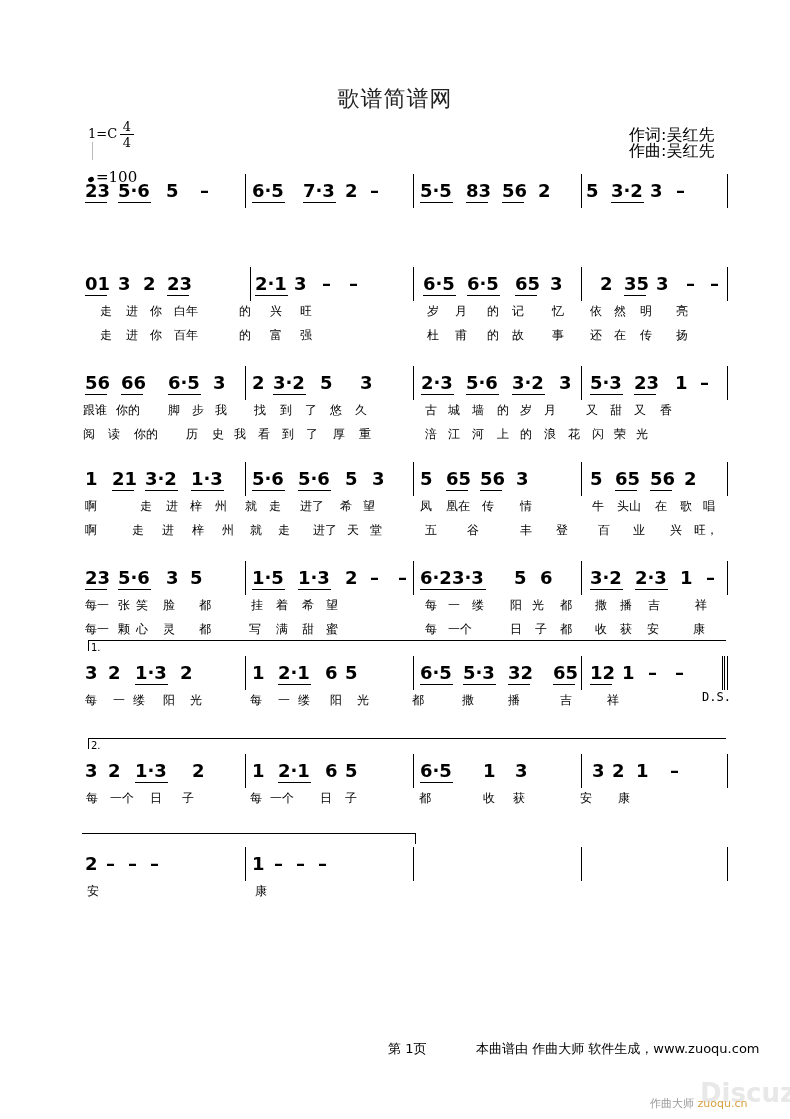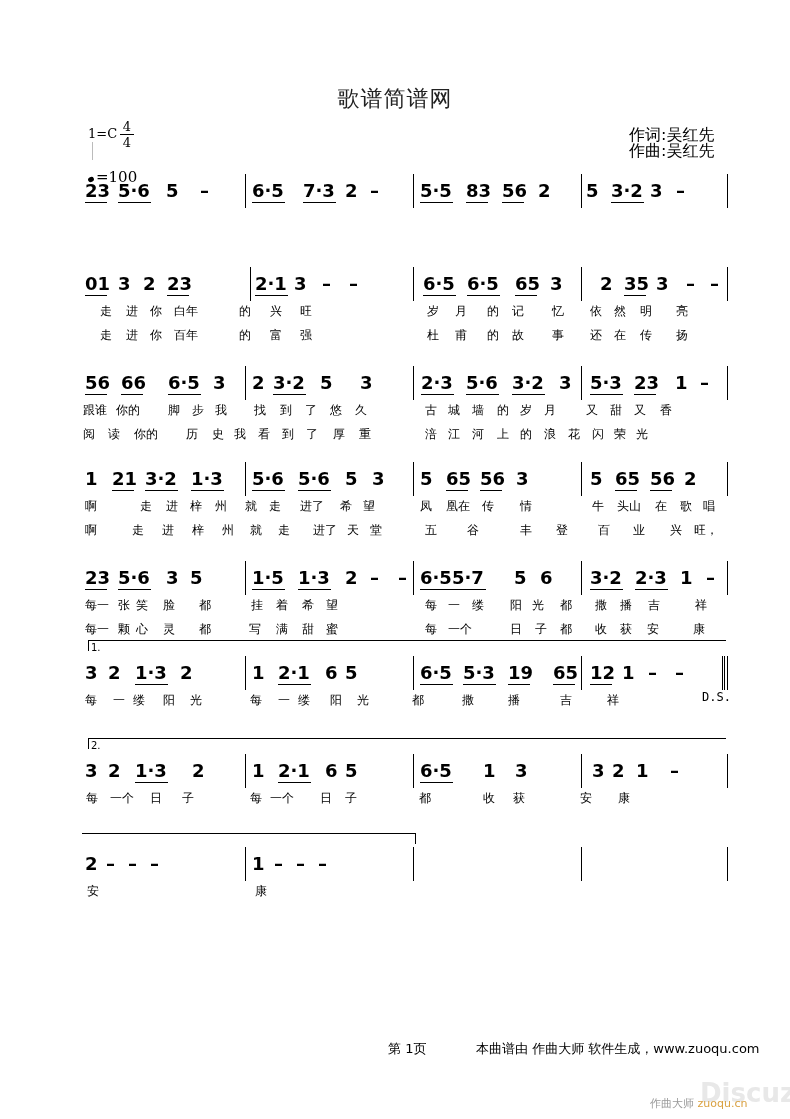--- a/index.html
+++ b/index.html
@@ -287,21 +287,21 @@
       <div class="ul" style="left: 118px; top: 22px; width: 33px;"></div>
       <span class="n notes" style="left: 166px; font-size: 18px;">3</span>
       <span class="n notes" style="left: 190px; font-size: 18px;">5</span>
       <span class="n notes" style="left: 252px; font-size: 18px;">1·5</span>
       <div class="ul" style="left: 252px; top: 22px; width: 33px;"></div>
       <span class="n notes" style="left: 298px; font-size: 18px;">1·3</span>
       <div class="ul" style="left: 298px; top: 22px; width: 33px;"></div>
       <span class="n notes" style="left: 345px; font-size: 18px;">2</span>
       <span class="n notes" style="left: 370px; font-size: 18px;">–</span>
       <span class="n notes" style="left: 398px; font-size: 18px;">–</span>
-      <span class="n notes" style="left: 420px; font-size: 18px;">6·55·7</span>
+      <span class="n notes" style="left: 420px; font-size: 18px;">6·23·3</span>
       <div class="ul" style="left: 420px; top: 22px; width: 66px;"></div>
       <span class="n notes" style="left: 514px; font-size: 18px;">5</span>
       <span class="n notes" style="left: 540px; font-size: 18px;">6</span>
       <span class="n notes" style="left: 590px; font-size: 18px;">3·2</span>
       <div class="ul" style="left: 590px; top: 22px; width: 33px;"></div>
       <span class="n notes" style="left: 635px; font-size: 18px;">2·3</span>
       <div class="ul" style="left: 635px; top: 22px; width: 33px;"></div>
       <span class="n notes" style="left: 680px; font-size: 18px;">1</span>
       <span class="n notes" style="left: 706px; font-size: 18px;">–</span>
       <span class="lyr" style="left: 85px; top: 30px;">每一</span>
@@ -354,21 +354,21 @@
       <span class="n notes" style="left: 180px; font-size: 18px;">2</span>
       <span class="n notes" style="left: 252px; font-size: 18px;">1</span>
       <span class="n notes" style="left: 278px; font-size: 18px;">2·1</span>
       <div class="ul" style="left: 278px; top: 22px; width: 33px;"></div>
       <span class="n notes" style="left: 325px; font-size: 18px;">6</span>
       <span class="n notes" style="left: 345px; font-size: 18px;">5</span>
       <span class="n notes" style="left: 420px; font-size: 18px;">6·5</span>
       <div class="ul" style="left: 420px; top: 22px; width: 33px;"></div>
       <span class="n notes" style="left: 463px; font-size: 18px;">5·3</span>
       <div class="ul" style="left: 463px; top: 22px; width: 33px;"></div>
-      <span class="n notes" style="left: 508px; font-size: 18px;">19</span>
+      <span class="n notes" style="left: 508px; font-size: 18px;">32</span>
       <div class="ul" style="left: 508px; top: 22px; width: 22px;"></div>
       <span class="n notes" style="left: 553px; font-size: 18px;">65</span>
       <div class="ul" style="left: 553px; top: 22px; width: 22px;"></div>
       <span class="n notes" style="left: 590px; font-size: 18px;">12</span>
       <div class="ul" style="left: 590px; top: 22px; width: 22px;"></div>
       <span class="n notes" style="left: 622px; font-size: 18px;">1</span>
       <span class="n notes" style="left: 648px; font-size: 18px;">–</span>
       <span class="n notes" style="left: 675px; font-size: 18px;">–</span>
       <span class="lyr" style="left: 85px; top: 30px;">每</span>
       <span class="lyr" style="left: 113px; top: 30px;">一</span>

